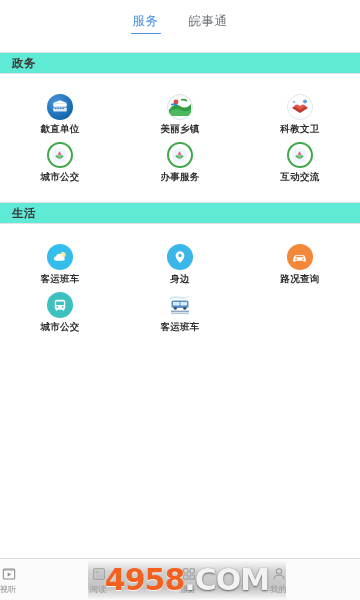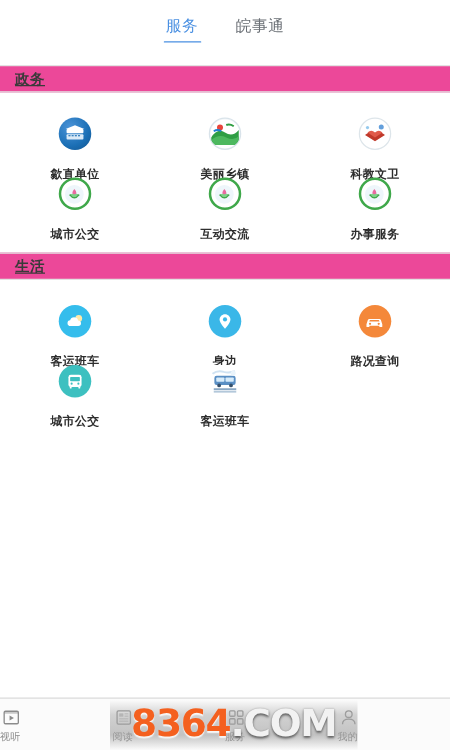--- a/index.html
+++ b/index.html
@@ -43,32 +43,31 @@
     position:absolute;
     left:0; right:0; bottom:0;
     height:1.5px;
     background:#4a90e2;
     border-radius:1px;
   }
 
   
   .section-head {
     height:22px;
-    background:#ec4899;
+    background:#5eead4;
     display:flex;
     align-items:center;
     padding-left:12px;
     font-size:11.5px;
     color:#3a3a3a;
     font-weight:bold;
     letter-spacing:.5px;
     border-top:1px solid #e2e2e2;
     border-bottom:1px solid #e2e2e2;
     flex:0 0 auto;
-    text-decoration:underline;
   }
 
   
   .grid {
     display:flex;
     flex-wrap:wrap;
     background:#ffffff;
     flex:0 0 auto;
   }
   .cell {
@@ -83,21 +82,21 @@
   }
   .icon-wrap {
     width:26px; height:26px;
     position:relative;
     display:flex;
     align-items:center;
     justify-content:center;
     flex:0 0 auto;
   }
   .cell-label {
-    margin-top:14px;
+    margin-top:3px;
     font-size:9.5px;
     line-height:11px;
     color:#2e2e2e;
     font-weight:bold;
     letter-spacing:.3px;
     white-space:nowrap;
   }
 
   
   .circ {
@@ -281,36 +280,36 @@
         <div class="emblem">
           <div class="emblem-inner">
             <svg width="13" height="13" viewBox="0 0 24 24">
               <path d="M12 4 Q15 7 15 10 Q15 13 12 13 Q9 13 9 10 Q9 7 12 4 Z" fill="#e86aa0"></path>
               <path d="M4 13 Q8 10 12 13 Q16 10 20 13 Q16 18 12 18 Q8 18 4 13 Z" fill="#3fa84a"></path>
               <path d="M6 12 Q9 10 12 12 Q15 10 18 12 Q15 16 12 16 Q9 16 6 12 Z" fill="#7fd08a"></path>
             </svg>
           </div>
         </div>
       </div>
-      <div class="cell-label">互动交流</div>
+      <div class="cell-label">办事服务</div>
     </div>
 
     <div class="cell">
       <div class="icon-wrap">
         <div class="emblem">
           <div class="emblem-inner">
             <svg width="13" height="13" viewBox="0 0 24 24">
               <path d="M12 4 Q15 7 15 10 Q15 13 12 13 Q9 13 9 10 Q9 7 12 4 Z" fill="#e86aa0"></path>
               <path d="M4 13 Q8 10 12 13 Q16 10 20 13 Q16 18 12 18 Q8 18 4 13 Z" fill="#3fa84a"></path>
               <path d="M6 12 Q9 10 12 12 Q15 10 18 12 Q15 16 12 16 Q9 16 6 12 Z" fill="#7fd08a"></path>
             </svg>
           </div>
         </div>
       </div>
-      <div class="cell-label">办事服务</div>
+      <div class="cell-label">互动交流</div>
     </div>
 
   </div>
 
   <div class="section-head">
     <span>生活</span>
   </div>
 
   <div class="grid">
 
@@ -439,18 +438,18 @@
           <path d="M4.5 20 Q4.5 14 12 14 Q19.5 14 19.5 20" fill="none" stroke="#8b8b8b" stroke-width="1.6"></path>
         </svg>
       </div>
       <div class="nav-label">我的</div>
     </div>
 
   </div>
 
   <div class="watermark">
     <div class="wm-text">
-      <span class="wm-num">8364</span>
+      <span class="wm-num">4958</span>
         <span class="wm-dom">.COM</span>
     </div>
   </div>
 
 </div>
 
 </body></html>

